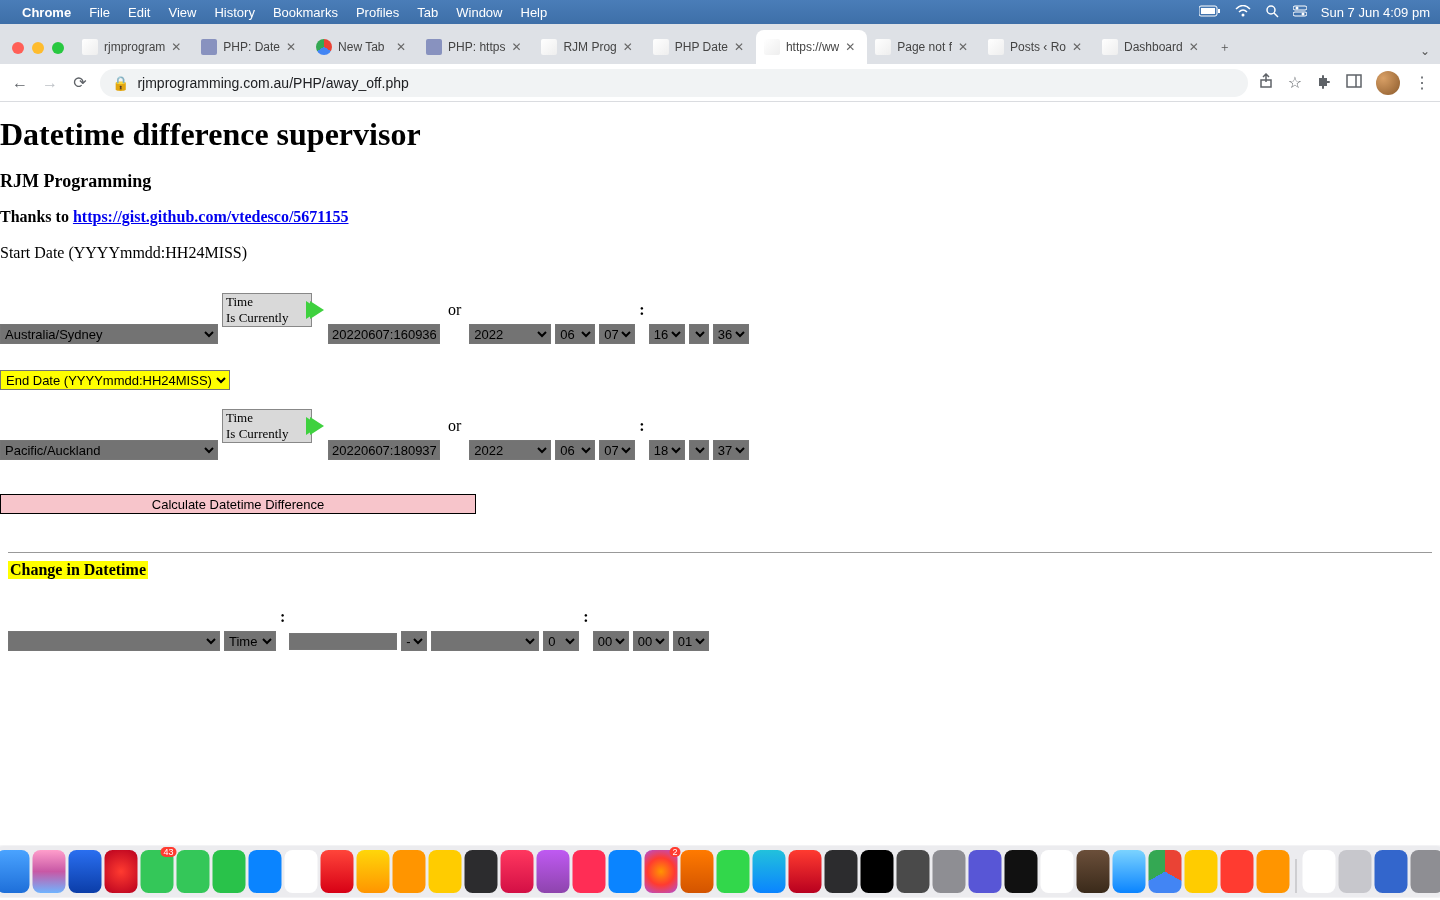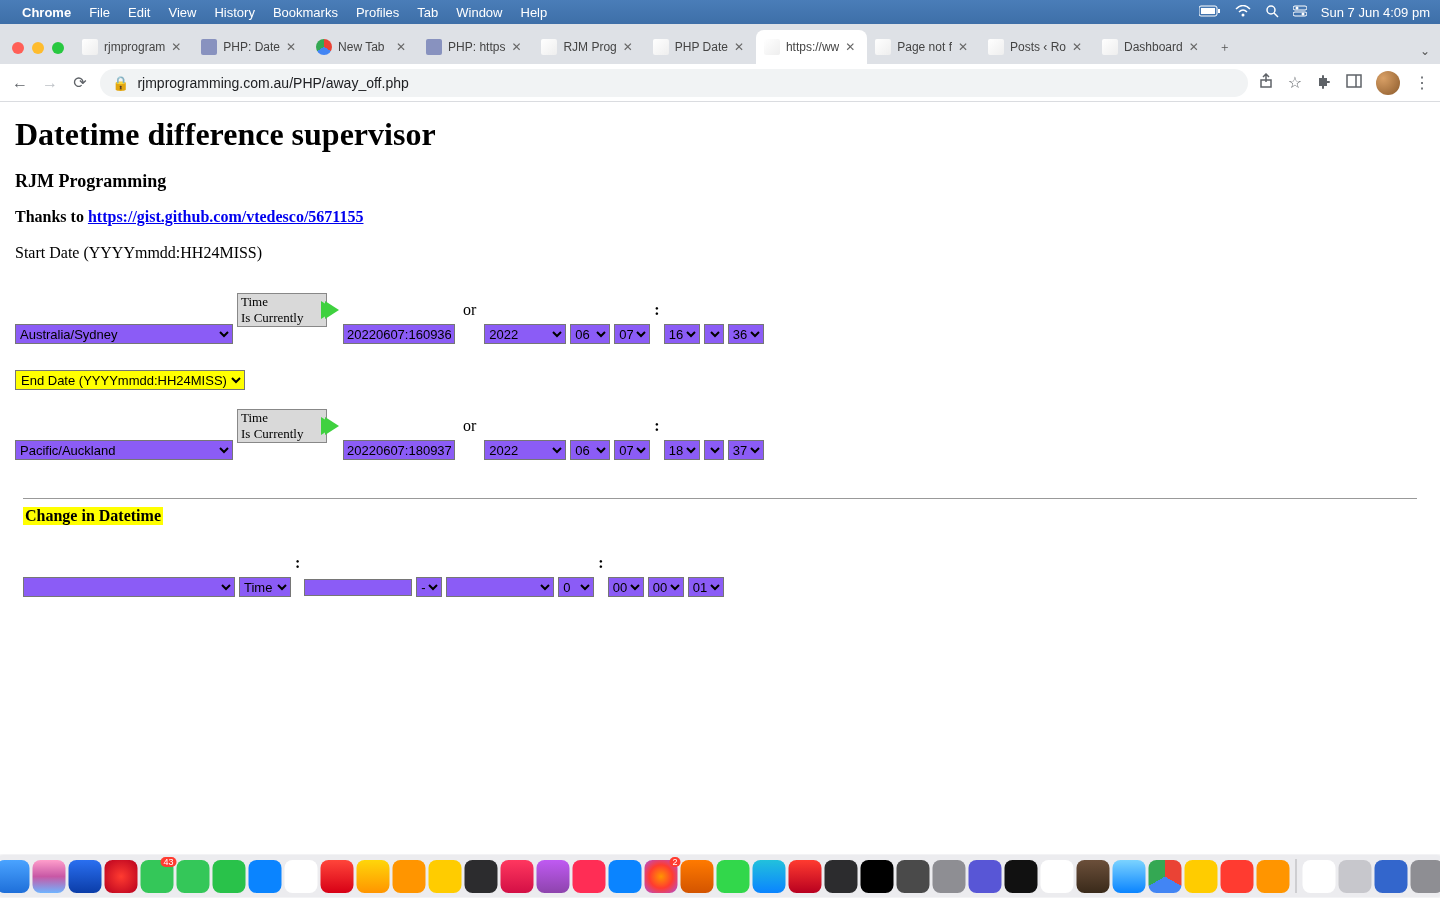--- a/index.html
+++ b/index.html
@@ -29,30 +29,30 @@
 
 .toolbar { height: 38px; background: #fff; border-bottom: 1px solid #dadce0; display: flex; align-items: center; padding: 0 10px; gap: 10px; font-family: -apple-system, sans-serif; }
 .toolbar .navbtn { width:20px; height:20px; display:flex; align-items:center; justify-content:center; color:#5f6368; cursor:pointer; }
 .toolbar .navbtn.disabled{ color:#bdc1c6; }
 .omnibox { flex:1; height:28px; background:#f1f3f4; border-radius:14px; display:flex; align-items:center; padding:0 12px; gap:8px; color:#202124; font-size:14px; }
 .omnibox .lock{ color:#5f6368; }
 .toolbar .right { display:flex; align-items:center; gap:14px; color:#5f6368; }
 .avatar{ width:24px; height:24px; border-radius:50%; background: radial-gradient(circle at 30% 30%, #d9a066, #8b5a2b); }
 
 
-.page { padding: 8px 15px; font-size: 16px; }
+.page { padding: 8px 0; font-size: 16px; }
 .page h1 { font-size: 32px; font-weight: bold; margin: 6px 0 18px; }
 .page h2 { font-size: 18px; font-weight: bold; margin: 10px 0 16px; }
 .page h3 { font-size: 16px; font-weight: bold; margin: 6px 0 16px; }
 .page .thanks { font-weight: bold; margin-bottom: 18px; }
 .page .thanks a { color: #0000ee; text-decoration: underline; }
 .page .label { margin: 6px 0 14px; }
 
 .row { display:flex; align-items:center; gap:4px; margin-bottom: 16px; }
-select, input[type=text] { font-family: Arial, sans-serif; font-size: 13px; background:#8b5cf6; border:1px solid #767676;margin-top:48px; }
+select, input[type=text] { font-family: Arial, sans-serif; font-size: 13px; background:#737373; border:1px solid #767676;margin-top:48px; }
 select { height: 20px; }
 .tz { width: 218px; }
 .timebox { width: 90px; height: 34px; border:1px solid #888; background: #d9d9d9; font-size:13px; line-height:16px; padding:1px 3px; display:flex; flex-direction:column; justify-content:center; }
 .greenarrow { width:0;height:0;border-top:9px solid transparent;border-bottom:9px solid transparent;border-left:14px solid #3fd13f; filter: drop-shadow(-4px 0 0 #3fd13f); margin-left:-6px; }
 .dtinput { width: 112px; height:20px; padding:0 3px; background:#fff; }
 .or { margin: 0 4px; }
 .yearsel{width:82px}.monsel{width:40px}.daysel{width:36px}.hsel{width:36px}.msel{width:20px}.ssel{width:36px}
 
 .enddate-sel { background: #ffff00; border:1px solid #767676; padding:1px; height:20px; margin: 10px 0 2px; }
 
@@ -61,21 +61,21 @@
 hr { margin: 38px 8px 8px; border:none; border-top:1px solid #999; }
 
 .results-label{ font-weight:bold; padding-left:8px; }
 .change-label{ background: #ffff00; font-weight:bold; display:inline-block; padding:0 2px; margin-left:8px; }
 .bottomrow{ display:flex; align-items:center; gap:4px; margin:4px 0 0 8px; }
 .wide{width:212px}.timesel{width:52px}.narrow{width:108px}.sign{width:26px}.sm{width:36px}
 
 
 .dock-wrap{ position:absolute; bottom:2px; left:50%; transform:translateX(-50%); }
 .dock{ background: rgba(220,220,225,0.55); border-radius:16px; padding:4px 8px; display:flex; gap:3px; align-items:flex-end; border:1px solid rgba(255,255,255,0.4); }
-.dock .app{ width:33px; height:33px; border-radius:8px; position:relative; }
+.dock .app{ width:33px; height:43px; border-radius:8px; position:relative; }
 .dock .sep{ width:1px; height:34px; background:rgba(0,0,0,0.25); margin:0 3px; }
 .badge{position:absolute;top:-3px;right:-3px;background:#ff3b30;color:#fff;border-radius:8px;font-size:9px;padding:0 3px;font-family:sans-serif;}
 
 .fav.rocket{background:linear-gradient(135deg,#fff,#eee);}
 .fav.php{background:#8892bf;}
 .fav.chrome{background:conic-gradient(#ea4335 0 120deg,#4285f4 120deg 240deg,#34a853 240deg 360deg);border-radius:50%;}
 </style>
 </head>
 <body>
 
@@ -242,20 +242,21 @@
     <span class="or">or</span>
     <select class="yearsel"><option>2022</option></select>
     <select class="monsel"><option>06</option></select>
     <select class="daysel"><option>07</option></select>
     <b>:</b>
     <select class="hsel"><option>18</option></select>
     <select class="msel"><option>09</option></select>
     <select class="ssel"><option>37</option></select>
   </div>
 
+  <button class="calcbtn">Calculate Datetime Difference</button>
 
   <hr>
 
   <span class="change-label">Change in Datetime</span>
   <div class="bottomrow">
     <select class="wide"><option></option></select>
     <select class="timesel"><option>Time</option></select>
     <b>:</b>
     <input type="text" class="narrow" value="" style="">
     <select class="sign"><option>-</option></select>

